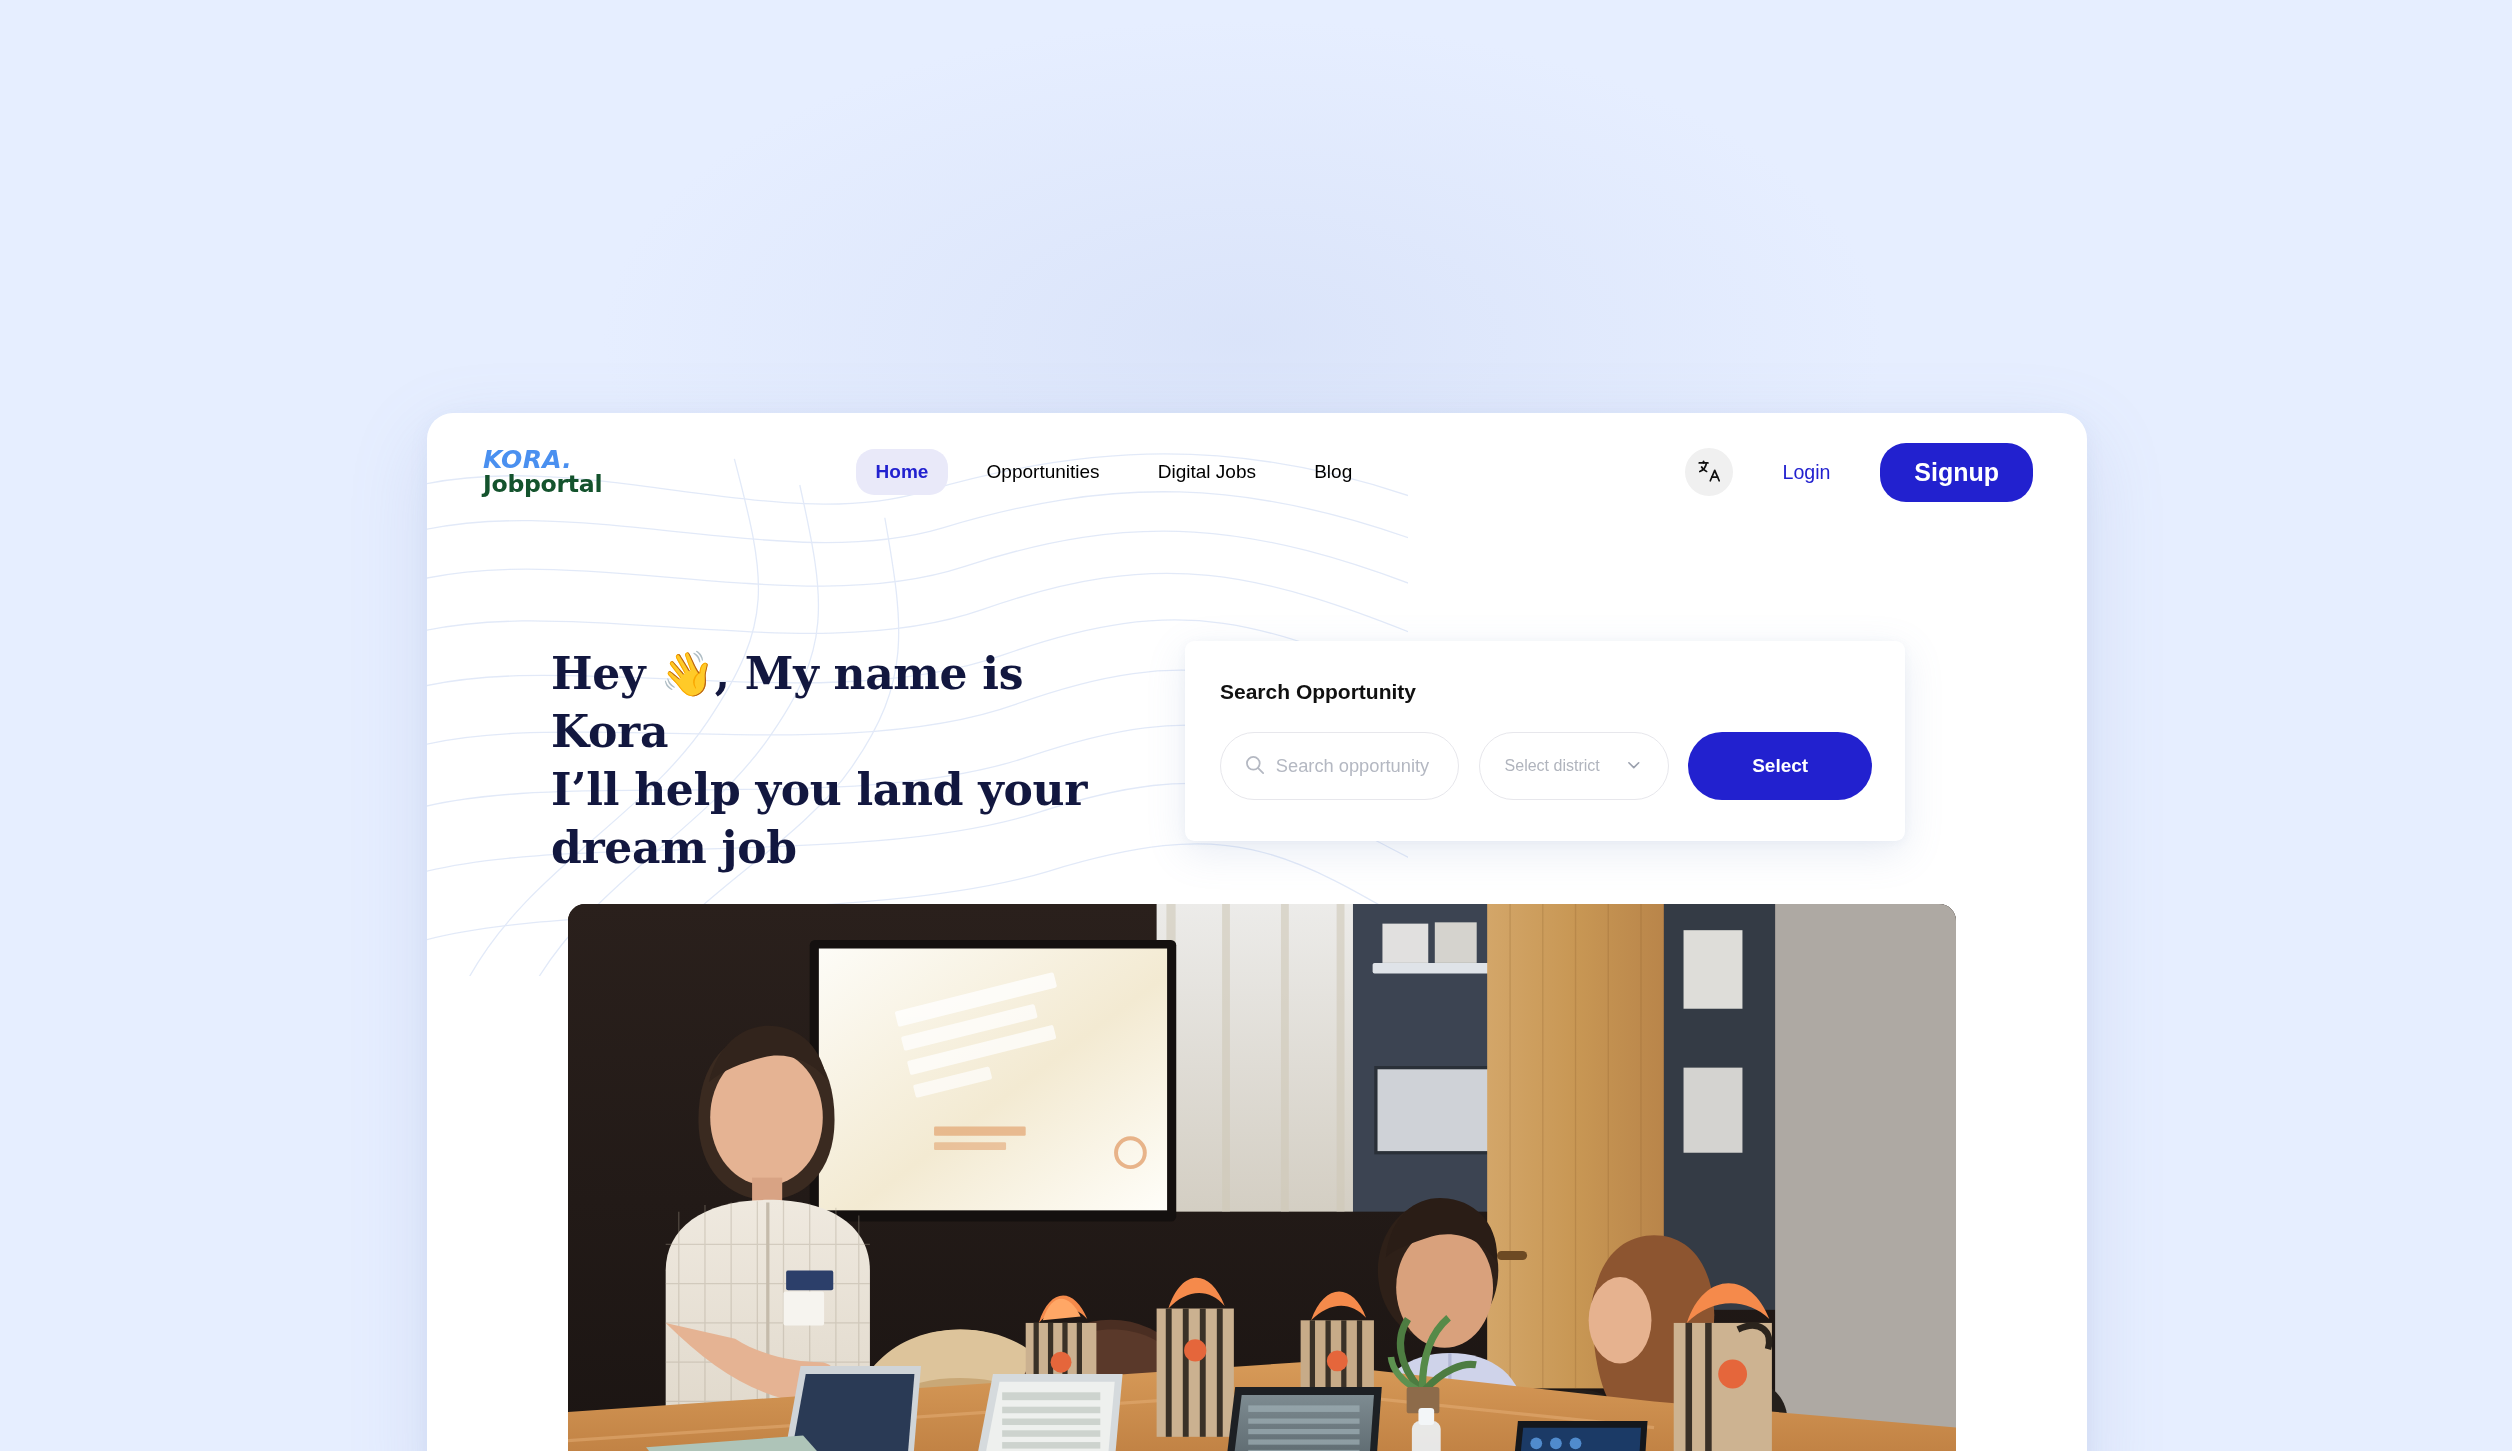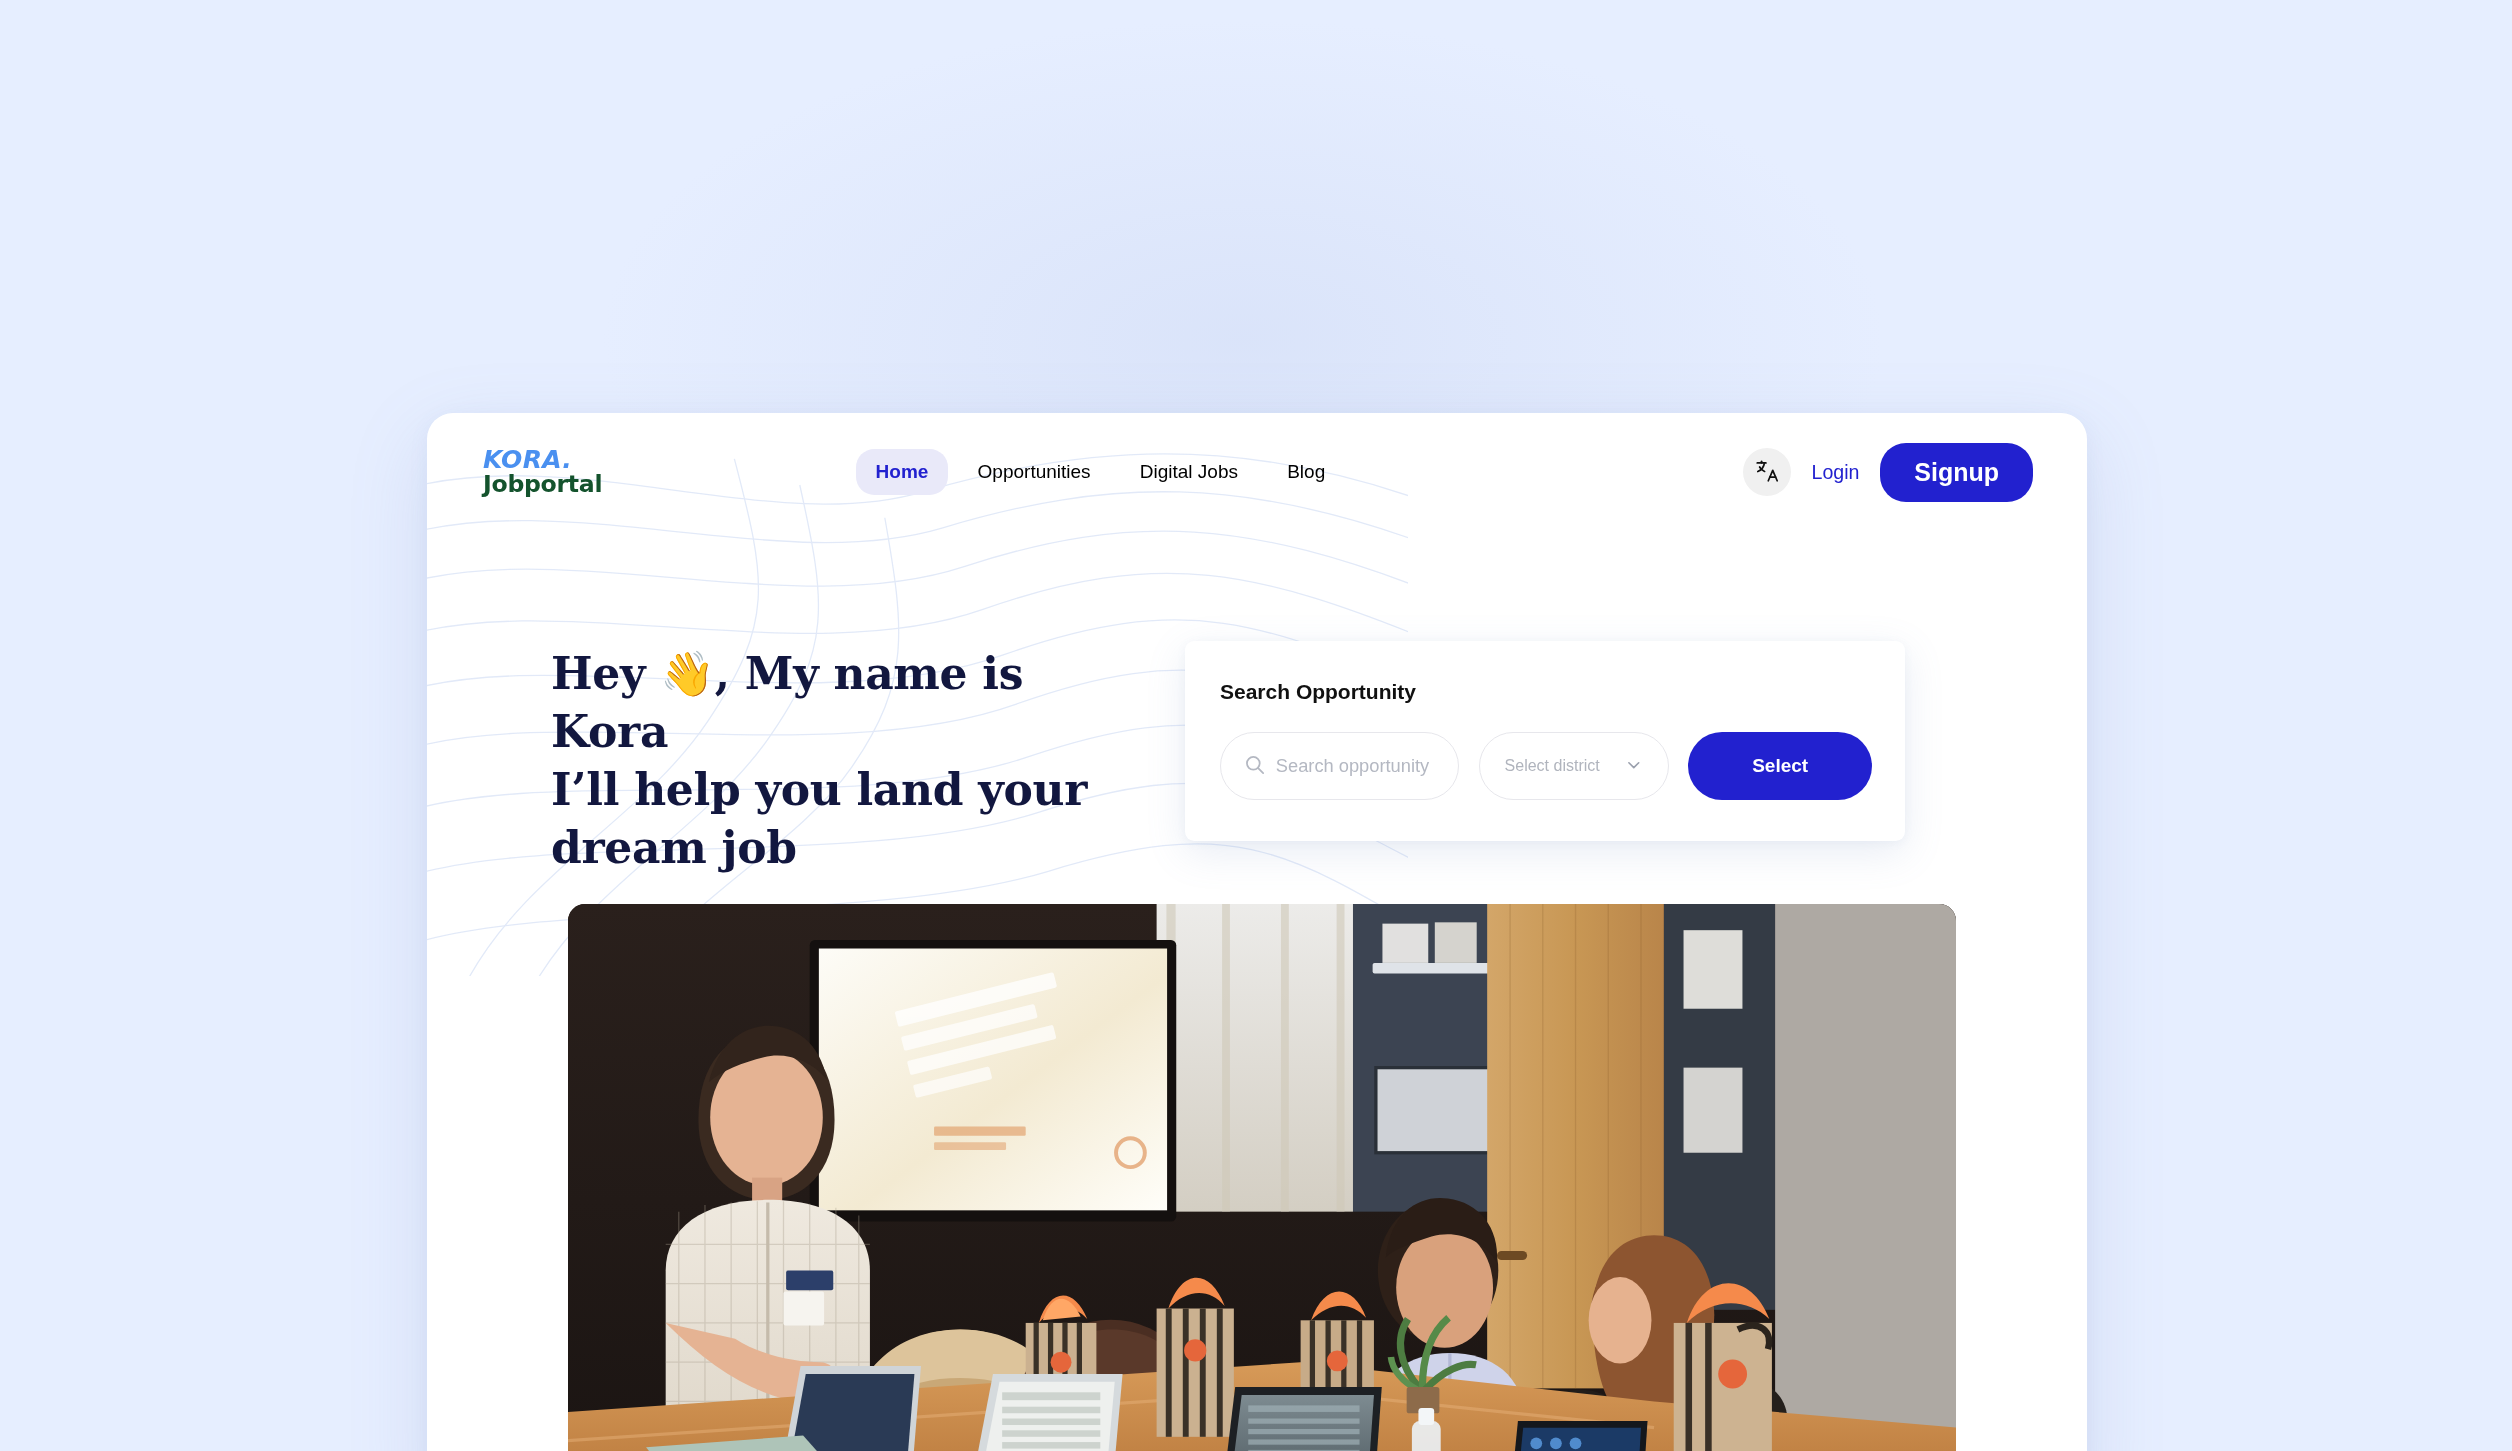--- a/index.html
+++ b/index.html
@@ -78,21 +78,21 @@
     font-size: 23.6px;
     font-weight: 700;
     color: #14532d;
     margin-top: 1.3px;
     letter-spacing: -0.3px;
   }
 
   .main-nav {
     display: flex;
     align-items: flex-end;
-    gap: 10px;
+    gap: 19px;
     margin-left: 177px;
   }
   .nav-link {
     font-size: 19px;
     color: #000000;
     padding: 11.8px 19.6px;
     border-radius: 18.3px;
     text-decoration: none;
     white-space: nowrap;
     cursor: pointer;
@@ -100,21 +100,21 @@
   .nav-link.is-active {
     background: #e9e9f9;
     color: #2221cf;
     font-weight: 700;
   }
 
   .header-right {
     margin-left: auto;
     display: flex;
     align-items: center;
-    gap: 9px;
+    gap: 38px;
     justify-content: flex-end;
   }
 
   .lang-btn {
     width: 48px;
     height: 48px;
     border-radius: 50%;
     background: #f0f0f0;
     display: flex;
     align-items: center;

